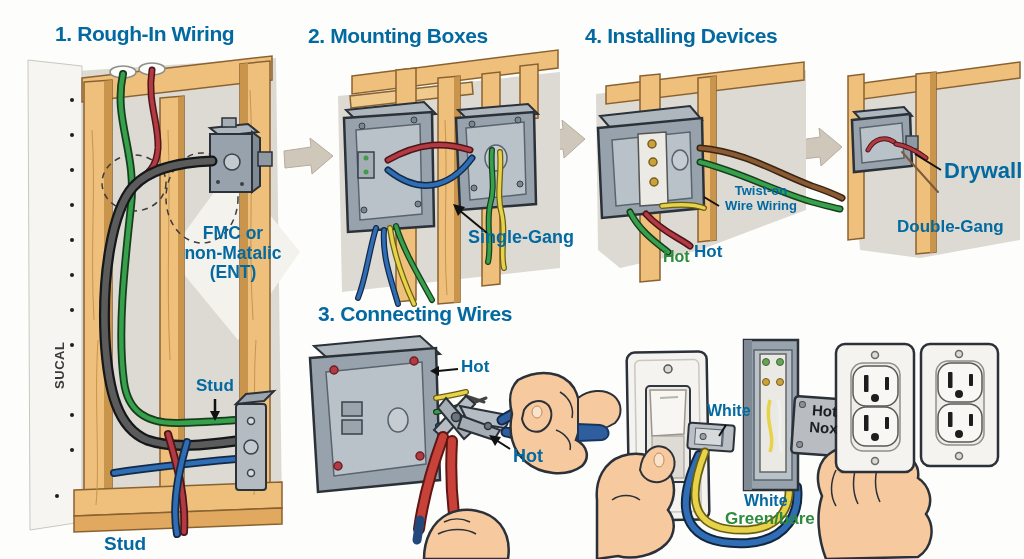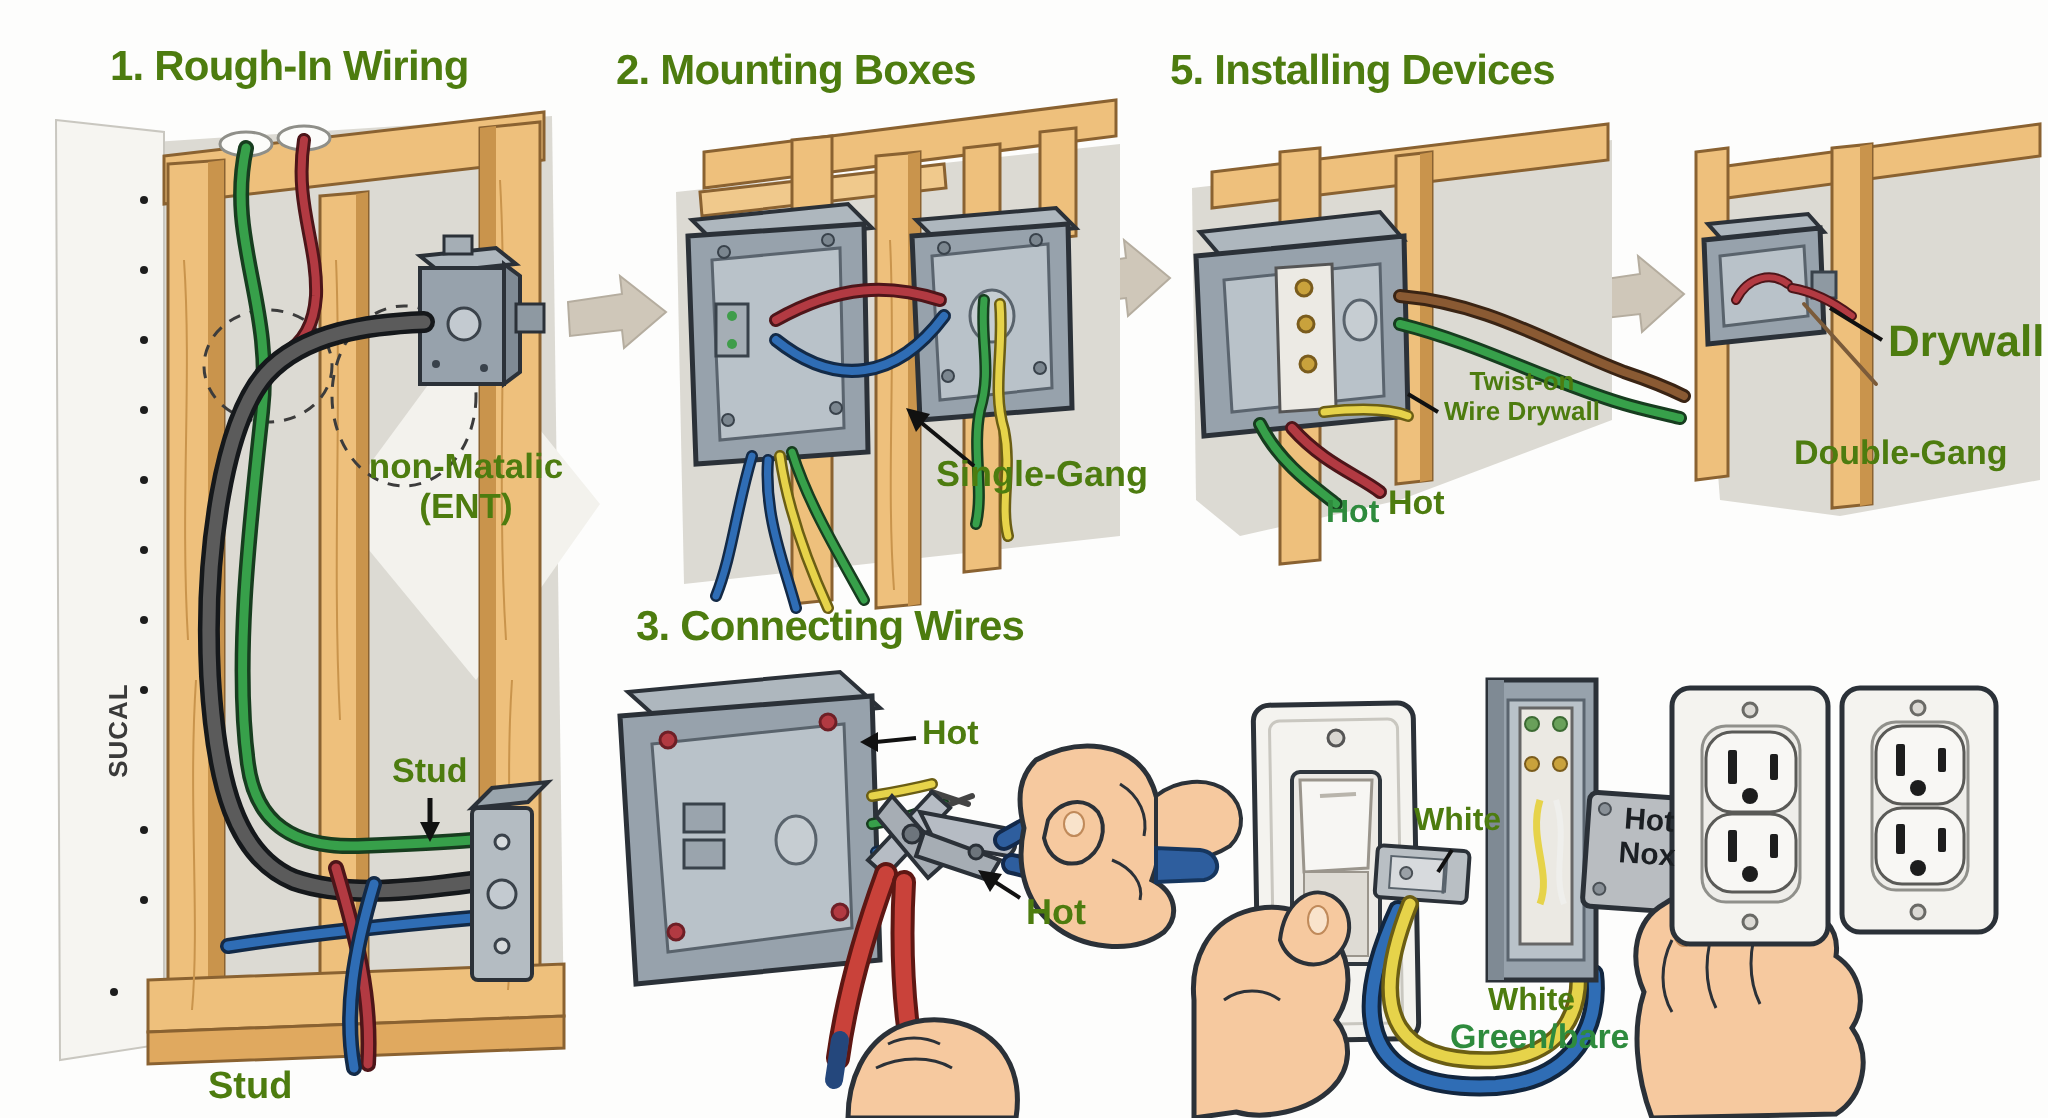--- a/index.html
+++ b/index.html
@@ -1,20 +1,20 @@
 <!DOCTYPE html>
 <html style="--label-green: #2e8b3d; --wire-green: #37a04a; --wire-red: #b23a42; --wire-blue: #2f6db5; --wire-yellow: #e6d34a; --wire-brown: #8a5a33; --conduit-gray: #5b5b5b; --wood: #eec07c; --wood-edge: #c9944c; --wall-gray: #dcdad3; --box-gray: #97a2ac; --box-light: #b9c2c9; --skin: #f6c99f; --arrow-gray: #cfc7b9; --outline: #2b3138;"><head>
 <meta charset="utf-8">
 <style>
   *{box-sizing:border-box}
   html,body{margin:0;padding:0;background:#ffffff}
   body{font-family:"Liberation Sans",sans-serif}
   #canvas{position:relative;width:1024px;height:559px;background:#fdfdfc;overflow:hidden}
   #art{position:absolute;left:0;top:0}
-  .lbl{position:absolute;font-weight:700;color:#4d7c0f;line-height:1.12;white-space:nowrap}
+  .lbl{position:absolute;font-weight:700;color:#0369a1;line-height:1.12;white-space:nowrap}
   .title{font-size:21px;letter-spacing:-0.4px}
   .green{color:var(--label-green,#2e8b3d)}
   .center{text-align:center;white-space:normal}
   .block span{display:block}
 </style>
 </head>
 <body>
 
 <div id="canvas">
 
@@ -388,38 +388,39 @@
       <rect x="938" y="404" width="44" height="38" rx="13" fill="#f8f7f4" stroke="#5a5a57" stroke-width="1.5"></rect>
       <rect x="948" y="412" width="4.5" height="15" rx="1" fill="#1d1d1d"></rect>
       <rect x="969" y="414" width="4" height="12" rx="1" fill="#1d1d1d"></rect>
       <circle cx="959" cy="434" r="4" fill="#1d1d1d"></circle>
     </g>
   </g>
 </svg>
 
   <div class="lbl title" style="left:55px;top:22px">1. Rough-In Wiring</div>
   <div class="lbl title" style="left:308px;top:24px">2. Mounting Boxes</div>
-  <div class="lbl title" style="left:585px;top:24px">5. Installing Devices</div>
+  <div class="lbl title" style="left:585px;top:24px">4. Installing Devices</div>
   <div class="lbl title" style="left:318px;top:302px">3. Connecting Wires</div>
 
   <div class="lbl center block" style="left:172px;top:224px;width:122px;font-size:17.5px">
+    <span>FMC or</span>
     <span>non-Matalic</span>
     <span>(ENT)</span>
   </div>
 
   <div class="lbl" style="left:22px;top:358px;width:76px;text-align:center;transform:rotate(-90deg);font-size:13px;color:#3a3a3a;letter-spacing:.5px">SUCAL</div>
 
   <div class="lbl" style="left:196px;top:376px;font-size:17px">Stud</div>
   <div class="lbl" style="left:104px;top:533px;font-size:19px">Stud</div>
 
   <div class="lbl" style="left:468px;top:227px;font-size:18px">Single-Gang</div>
 
   <div class="lbl center block" style="left:705px;top:184px;width:112px;font-size:13px">
     <span>Twist-on</span>
-    <span>Wire Drywall</span>
+    <span>Wire Wiring</span>
   </div>
   <div class="lbl green" style="left:663px;top:248px;font-size:16px">Hot</div>
   <div class="lbl" style="left:694px;top:242px;font-size:17px">Hot</div>
 
   <div class="lbl" style="left:944px;top:159px;font-size:22px">Drywall</div>
   <div class="lbl" style="left:897px;top:217px;font-size:17px">Double-Gang</div>
 
   <div class="lbl" style="left:461px;top:357px;font-size:17px">Hot</div>
   <div class="lbl" style="left:513px;top:446px;font-size:18px">Hot</div>
 

